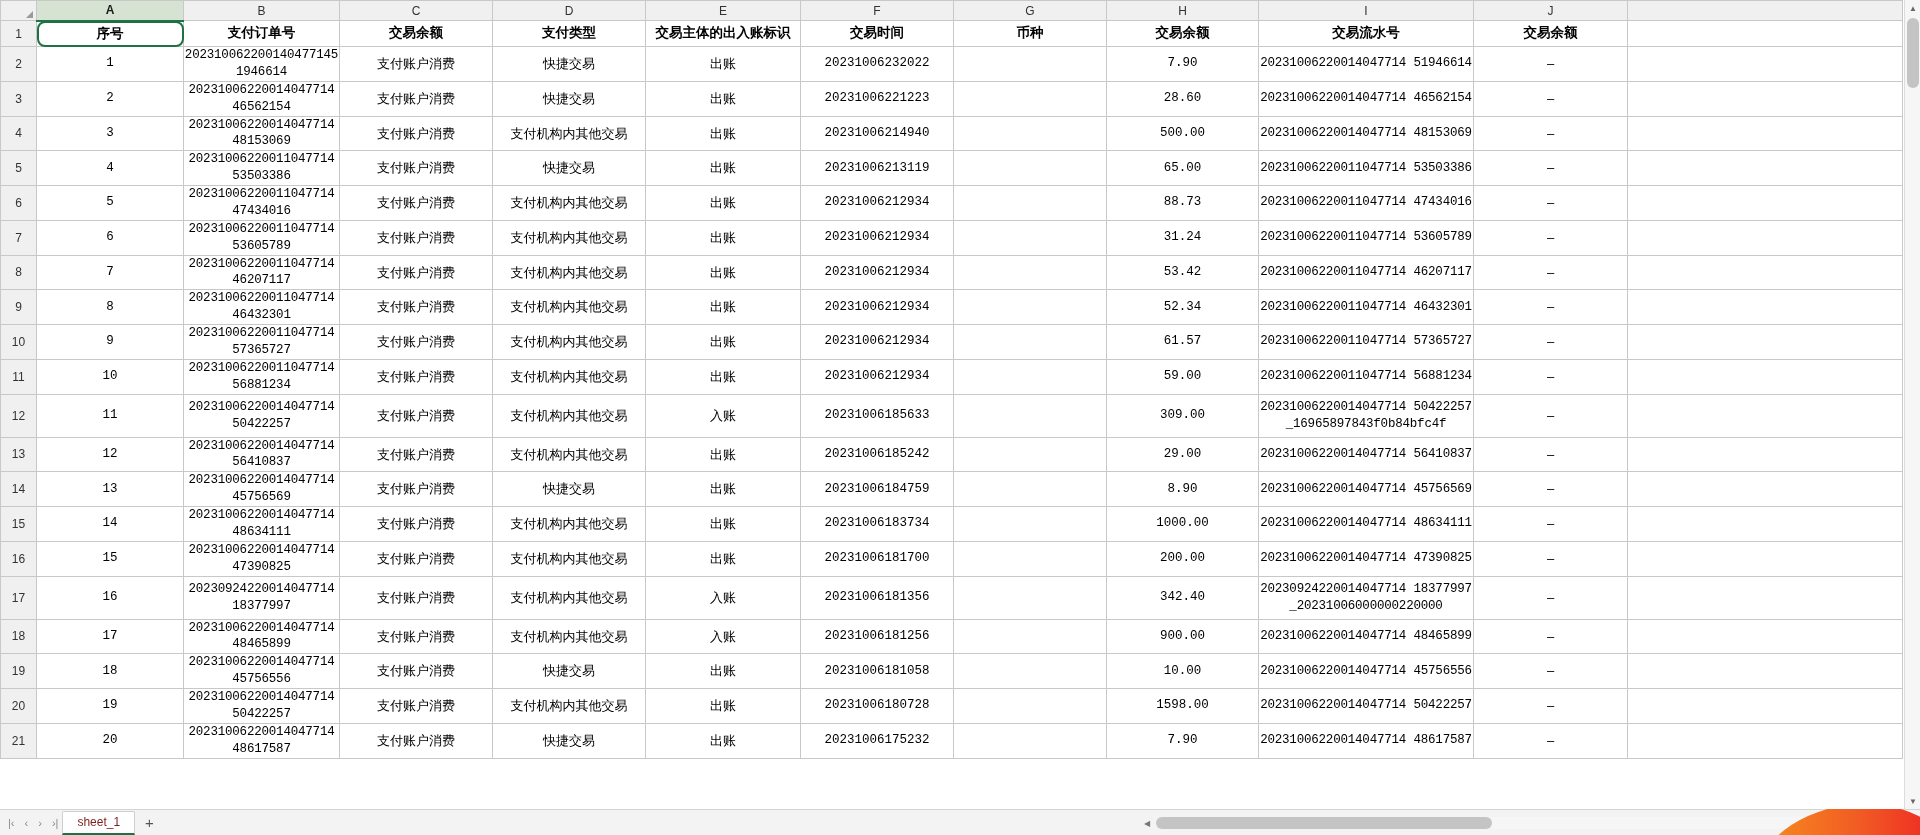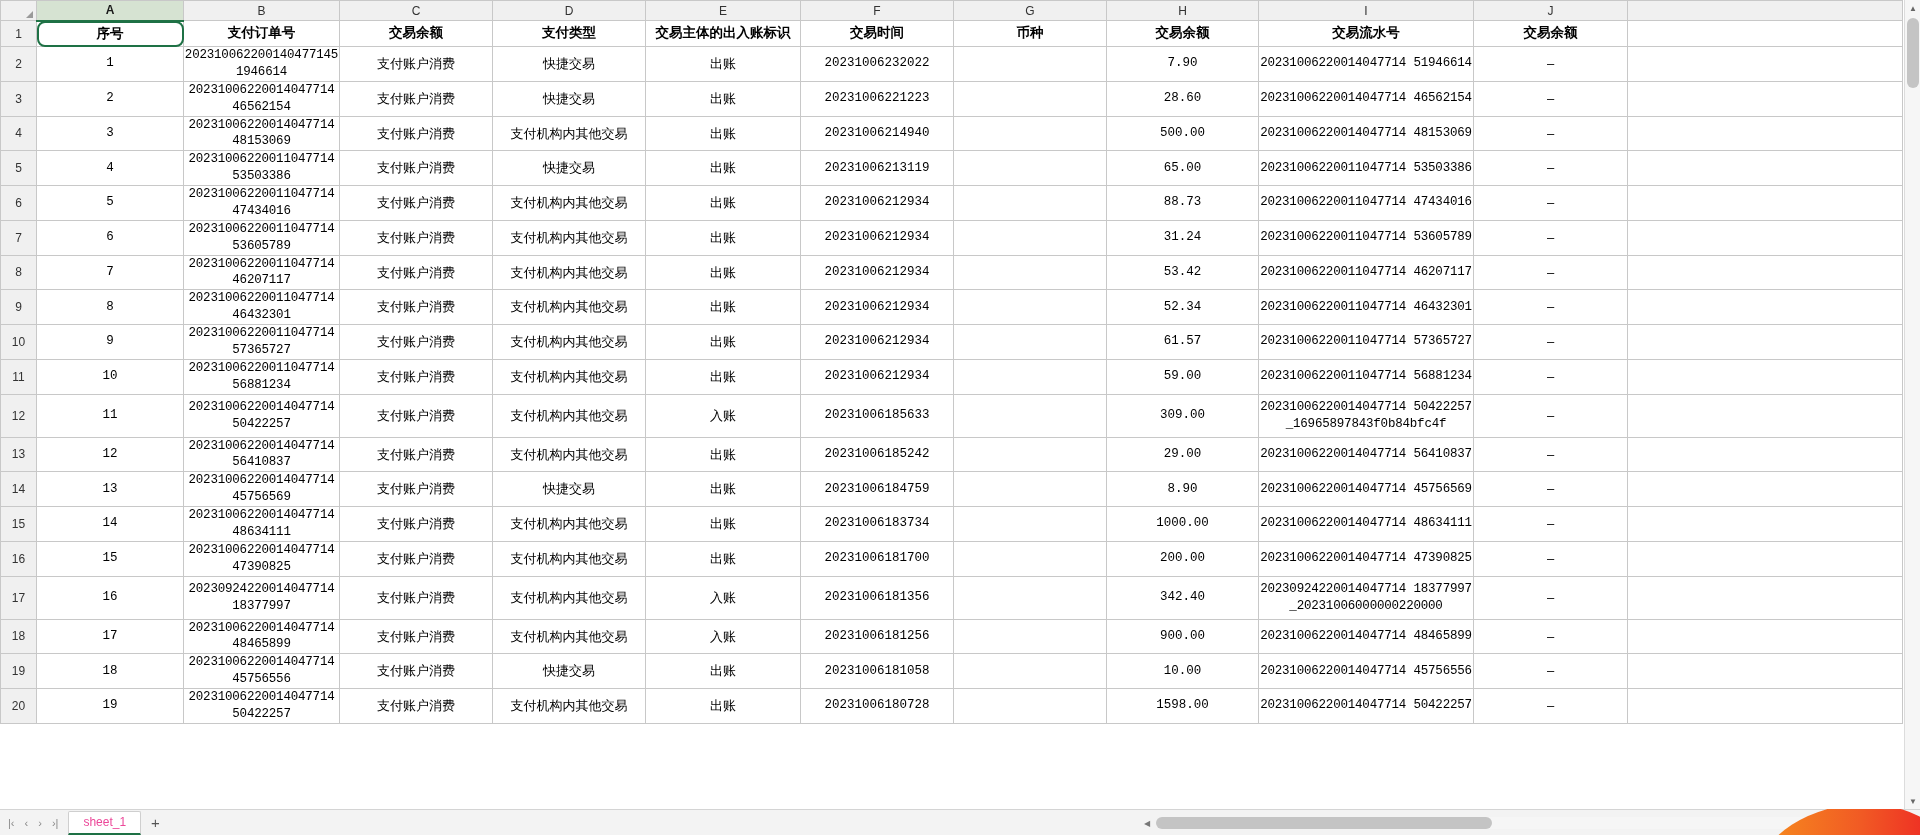--- a/index.html
+++ b/index.html
@@ -167,27 +167,26 @@
   }
   .nav-btns {
     display: flex; align-items: center;
     padding: 0 4px 0 8px;
     gap: 10px;
     color: #8a8a8a;
     font-size: 11px;
   }
   .nav-btns span { cursor: default; }
   .tab {
-    margin-left: 6px;
     padding: 3px 14px 4px 14px;
     background: #ffffff;
     border: 1px solid #cfcfcf;
     border-bottom: 2px solid #1e7145;
     font-size: 12px;
-    color: #ec4899;
+    color: #7f1d1d;
     border-radius: 2px 2px 0 0;
   }
   .addsheet {
     margin-left: 10px;
     color: #555;
     font-size: 15px;
     line-height: 1;
   }
   .hscroll {
     position: absolute;
@@ -565,20 +564,34 @@
           <td class="cell">支付机构内其他交易</td>
           <td class="cell">出账</td>
           <td class="cell num">20231006180728</td>
           <td class="cell"></td>
           <td class="cell num">1598.00</td>
           <td class="cell mono wrap">20231006220014047714 50422257</td>
           <td class="cell">–</td>
           <td></td>
         </tr>
 
+        <tr style="height:30px">
+          <td class="rowhead">21</td>
+          <td class="cell num">20</td>
+          <td class="cell mono wrap">20231006220014047714 48617587</td>
+          <td class="cell">支付账户消费</td>
+          <td class="cell">快捷交易</td>
+          <td class="cell">出账</td>
+          <td class="cell num">20231006175232</td>
+          <td class="cell"></td>
+          <td class="cell num">7.90</td>
+          <td class="cell mono wrap">20231006220014047714 48617587</td>
+          <td class="cell">–</td>
+          <td></td>
+        </tr>
 
       </tbody>
     </table>
 
     <div class="vscroll">
       <div class="arrow-up">▲</div>
       <div class="thumb"></div>
       <div class="arrow-dn">▼</div>
     </div>
   </div>

